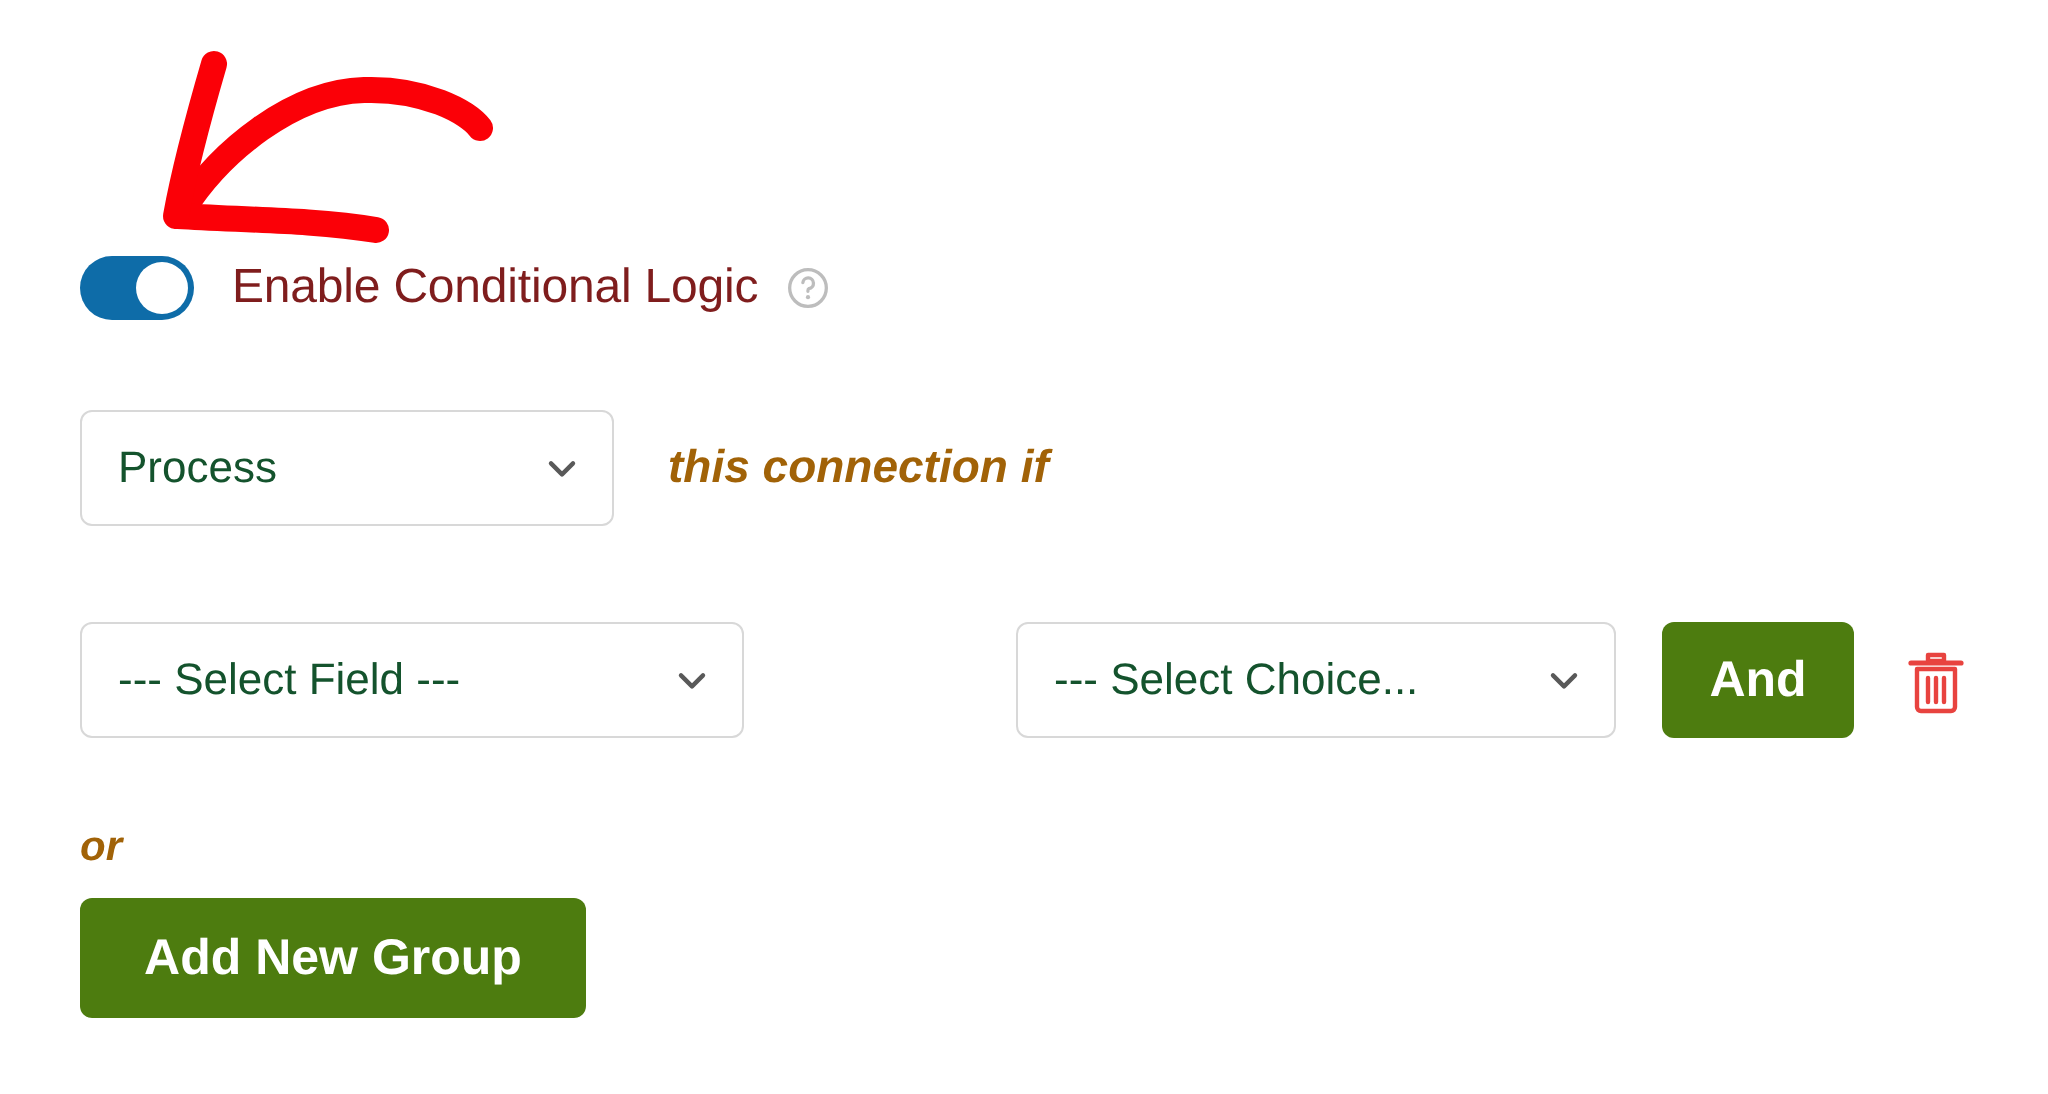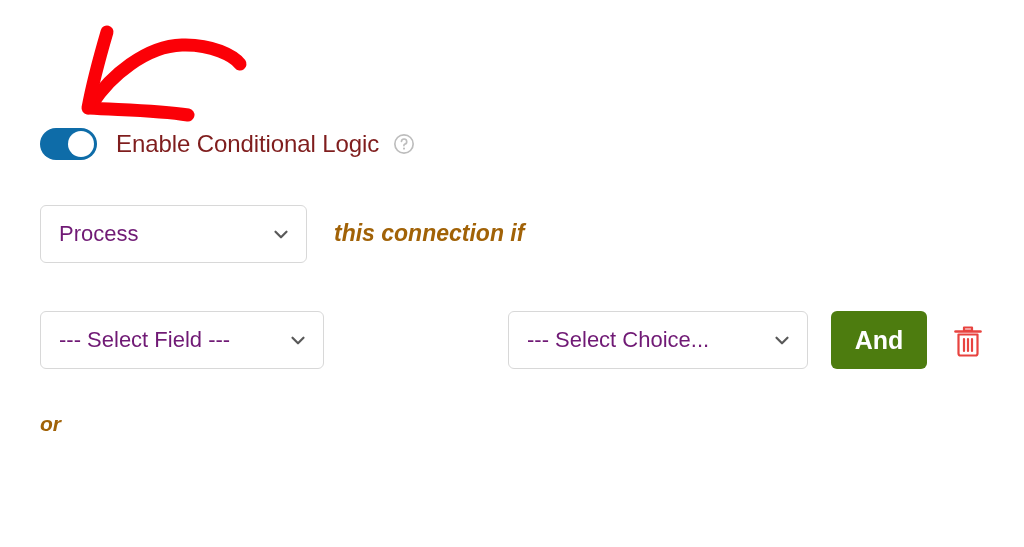--- a/index.html
+++ b/index.html
@@ -81,34 +81,34 @@
     border: 1px solid #d8d8d8;
     border-radius: 6px;
     display: flex;
     align-items: center;
     justify-content: space-between;
     padding: 0 14px 0 18px;
     cursor: pointer;
   }
   .select-text {
     font-size: 22px;
-    color: #701a75;
+    color: #14532d;
     white-space: nowrap;
     overflow: hidden;
     text-align: center;
   }
   .chev {
     flex: 0 0 auto;
     width: 22px;
     height: 22px;
     margin-left: 10px;
   }
 
   #select-process   { left: 40px;  top: 205px; width: 267px; height: 58px; }
-  #select-field     { left: 40px;  top: 311px; width: 284px; height: 58px; }
+  #select-field     { left: 40px;  top: 311px; width: 332px; height: 58px; }
   #select-operator  { left: 366px; top: 311px; width: 119px; height: 58px; padding: 0 12px 0 16px; }
   #select-choice    { left: 508px; top: 311px; width: 300px; height: 58px; gap: 38px; }
 
   
   .italic-text {
     position: absolute;
     font-style: italic;
     color: #a16207;
     white-space: nowrap;
     font-weight: bold;
@@ -208,14 +208,15 @@
     <svg viewBox="0 0 32 34" width="32" height="34">
       <path d="M12 3.5 h8 v3 h-8 z" fill="none" stroke="#e8433f" stroke-width="2.2" stroke-linejoin="round"></path>
       <path d="M3.5 7.5 h25" stroke="#e8433f" stroke-width="2.6" stroke-linecap="round"></path>
       <path d="M6.5 10.5 h19 v19 a2 2 0 0 1 -2 2 h-15 a2 2 0 0 1 -2 -2 z" fill="none" stroke="#e8433f" stroke-width="2.2" stroke-linejoin="round"></path>
       <path d="M12 15 v12 M16 15 v12 M20 15 v12" stroke="#e8433f" stroke-width="2.2" stroke-linecap="round"></path>
     </svg>
   </button>
 
   <div class="italic-text" id="or-text">or</div>
 
+  <button class="btn-blue" id="add-group-button">Add New Group</button>
 
 </div>
 
 </body></html>

